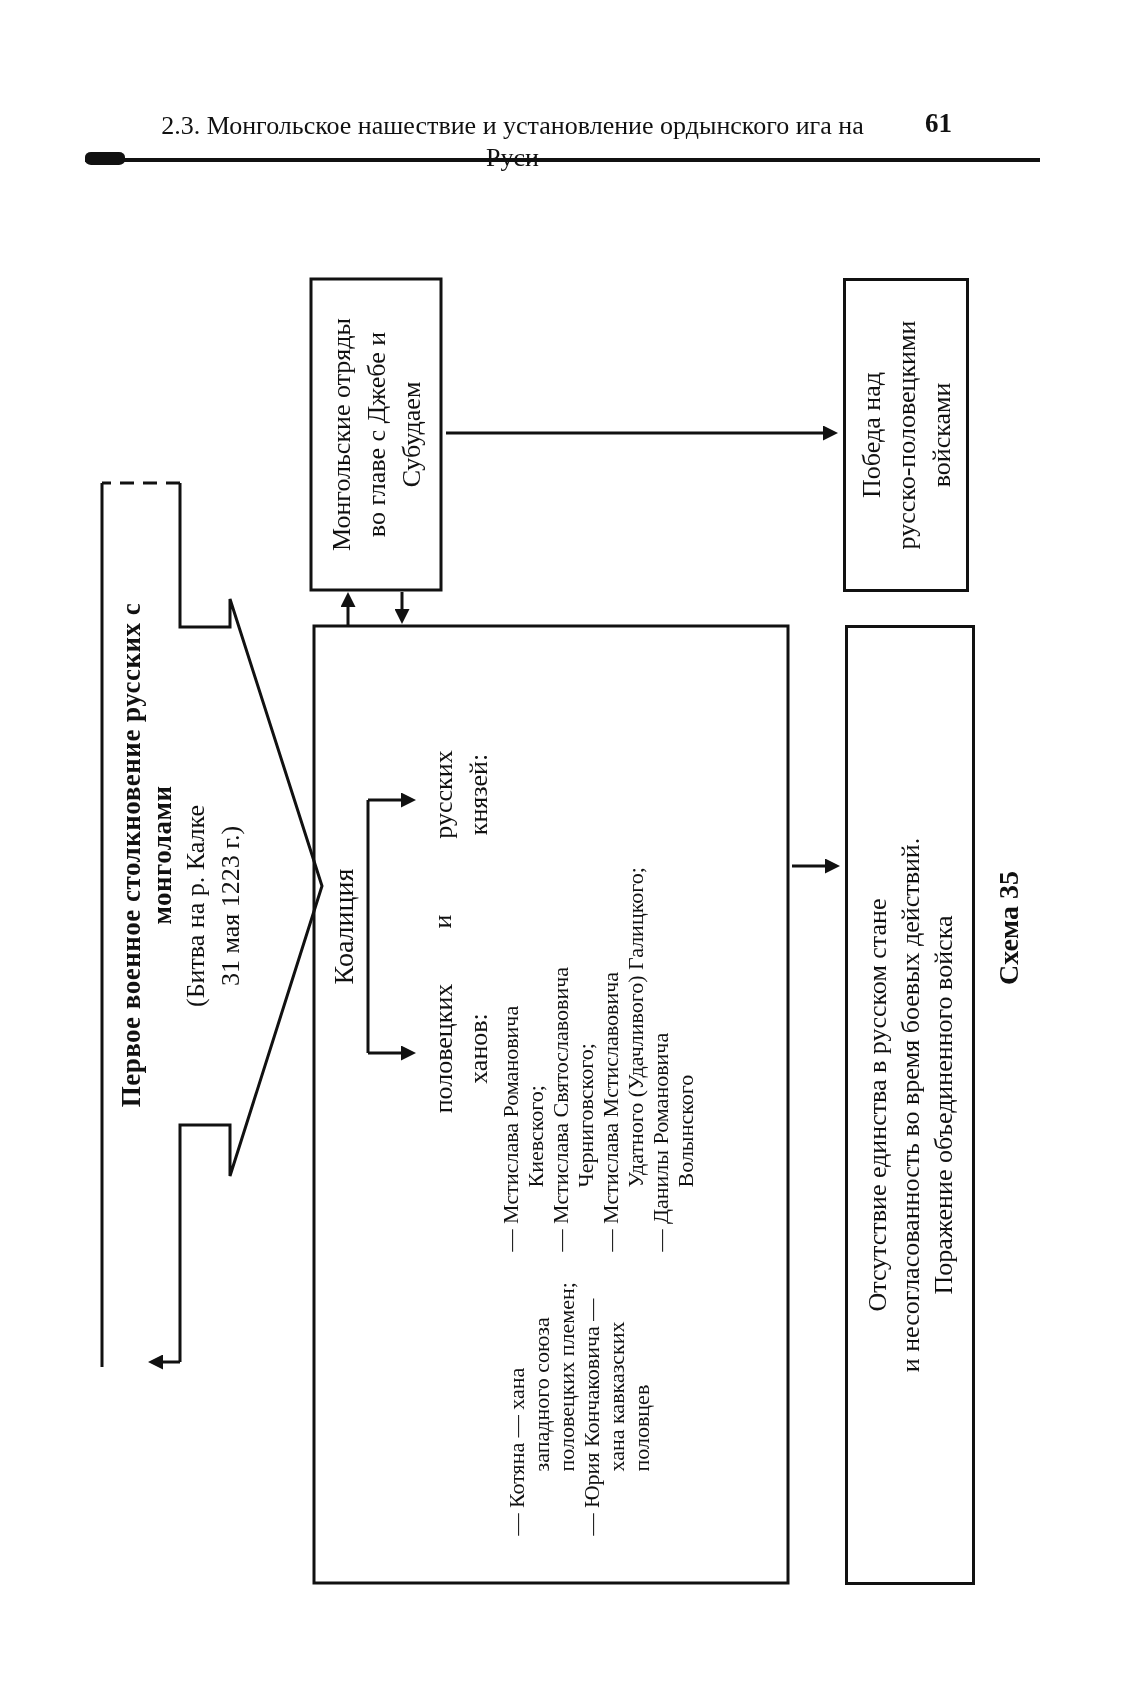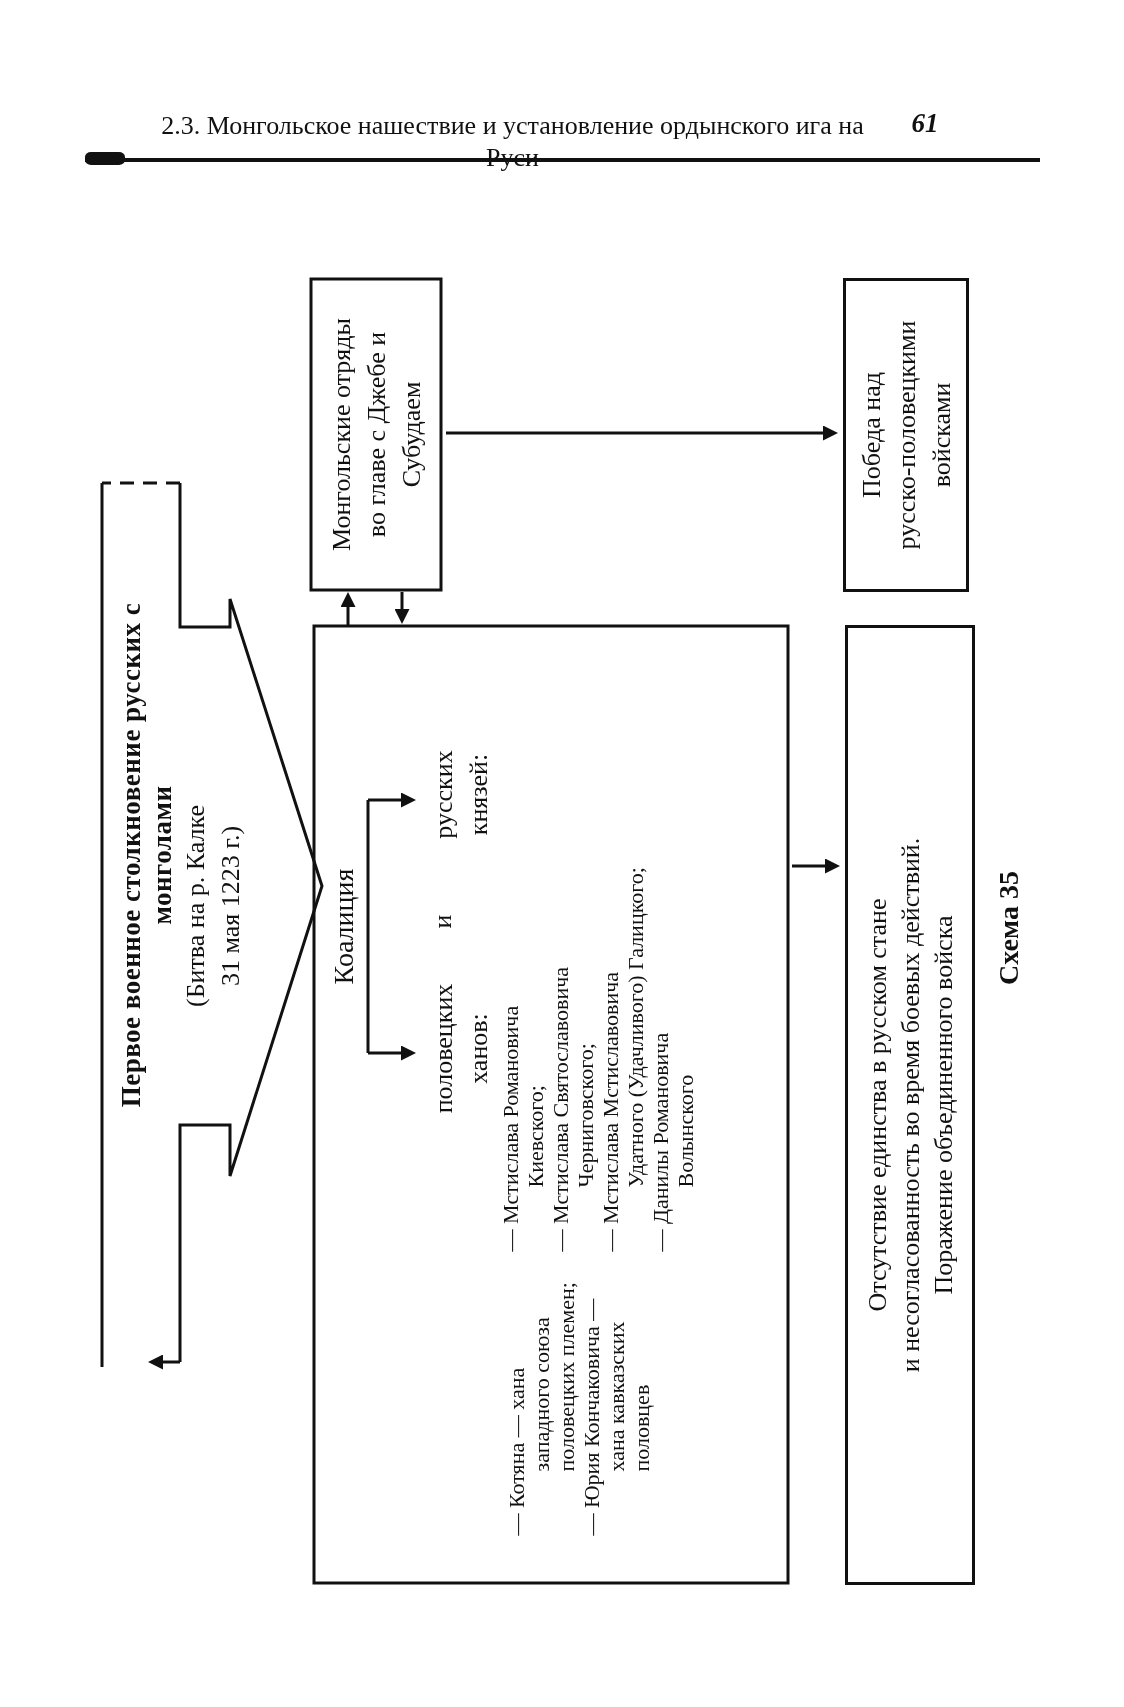--- a/index.html
+++ b/index.html
@@ -8,21 +8,21 @@
     width:1124px;height:1707px;
     background:#ffffff;
     color:#111;
     font-family:"Liberation Serif","DejaVu Serif",serif;
     overflow:hidden;
   }
   .abs{position:absolute;}
   .rot{position:absolute;transform:rotate(-90deg);}
   .center{text-align:center;}
   .hdr-title{left:140px;top:110px;width:745px;font-size:26px;line-height:32px;text-align:center;}
-  .hdr-num{left:898px;top:108px;width:54px;font-size:27px;font-weight:bold;text-align:center;font-style:italic;}
+  .hdr-num{left:898px;top:108px;width:54px;font-size:27px;font-weight:bold;text-align:right;}
   .hdr-rule{left:85px;top:158px;width:955px;height:4px;background:#111;}
   .hdr-blob{left:85px;top:152px;width:40px;height:13px;background:#111;border-radius:6px/5px;}
   .dbox{border:3px solid #111;box-sizing:border-box;display:flex;flex-direction:column;justify-content:center;}
   .box-a{left:219px;top:368px;width:314px;height:133px;font-size:26px;line-height:35px;}
   .box-b{left:749px;top:372px;width:314px;height:126px;font-size:26px;line-height:35px;}
   .box-d{left:430px;top:1040px;width:960px;height:130px;font-size:26px;line-height:33px;}
   .box-c{left:71px;top:866px;width:960px;height:477px;border:3px solid #111;box-sizing:border-box;}
   .box-c .inner{position:absolute;}
   .coal-title{left:575px;top:12px;width:160px;font-size:28px;text-align:center;}
   .col-hdr{top:110px;width:170px;font-size:26px;line-height:35px;text-align:center;}

